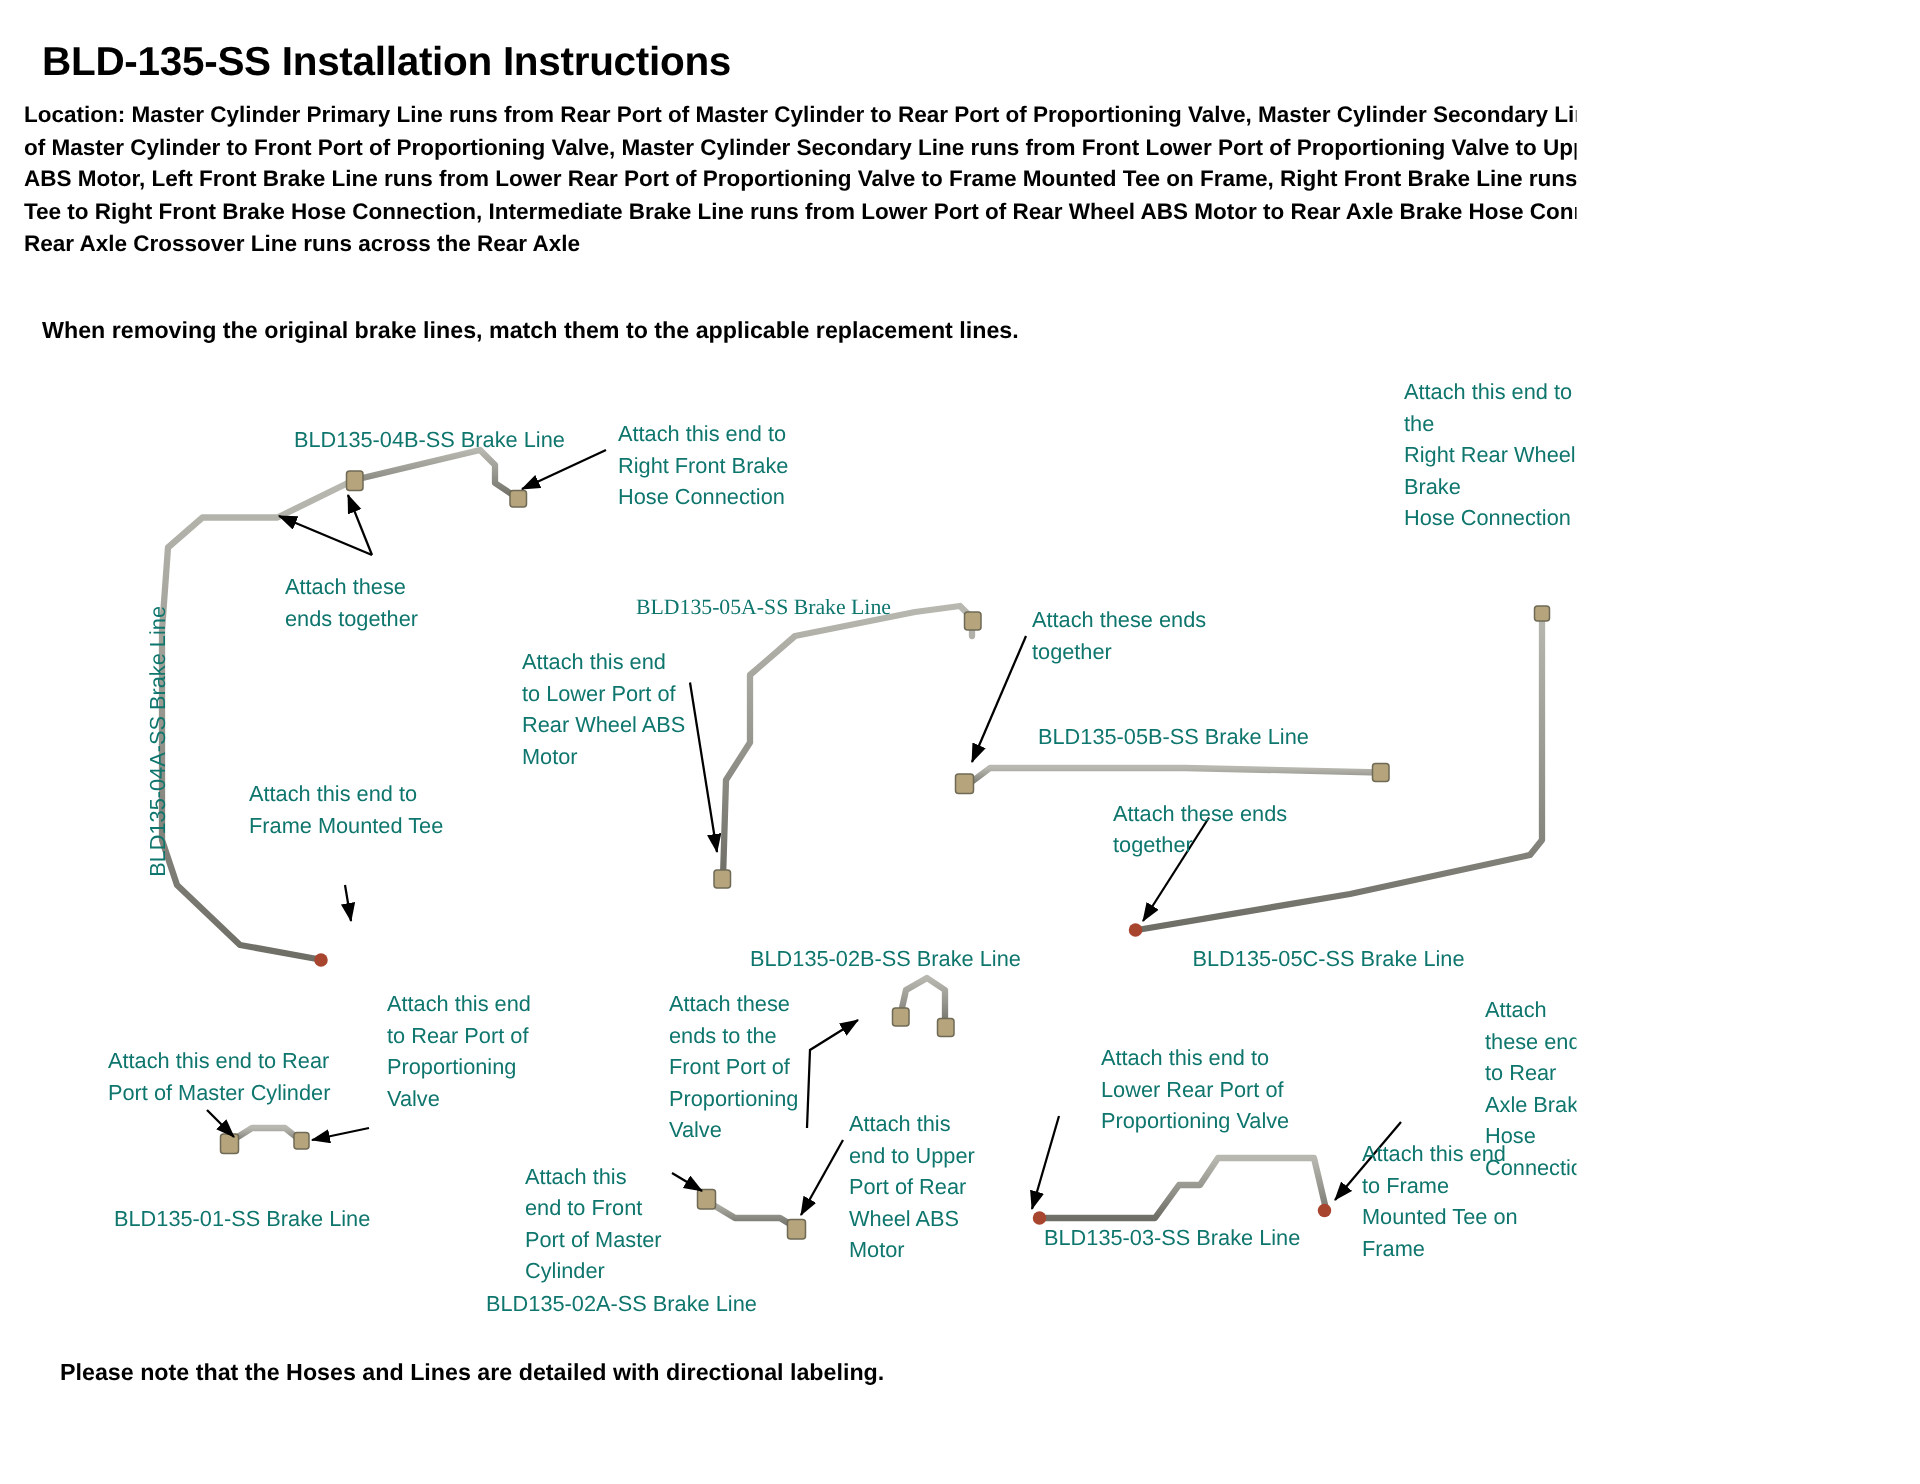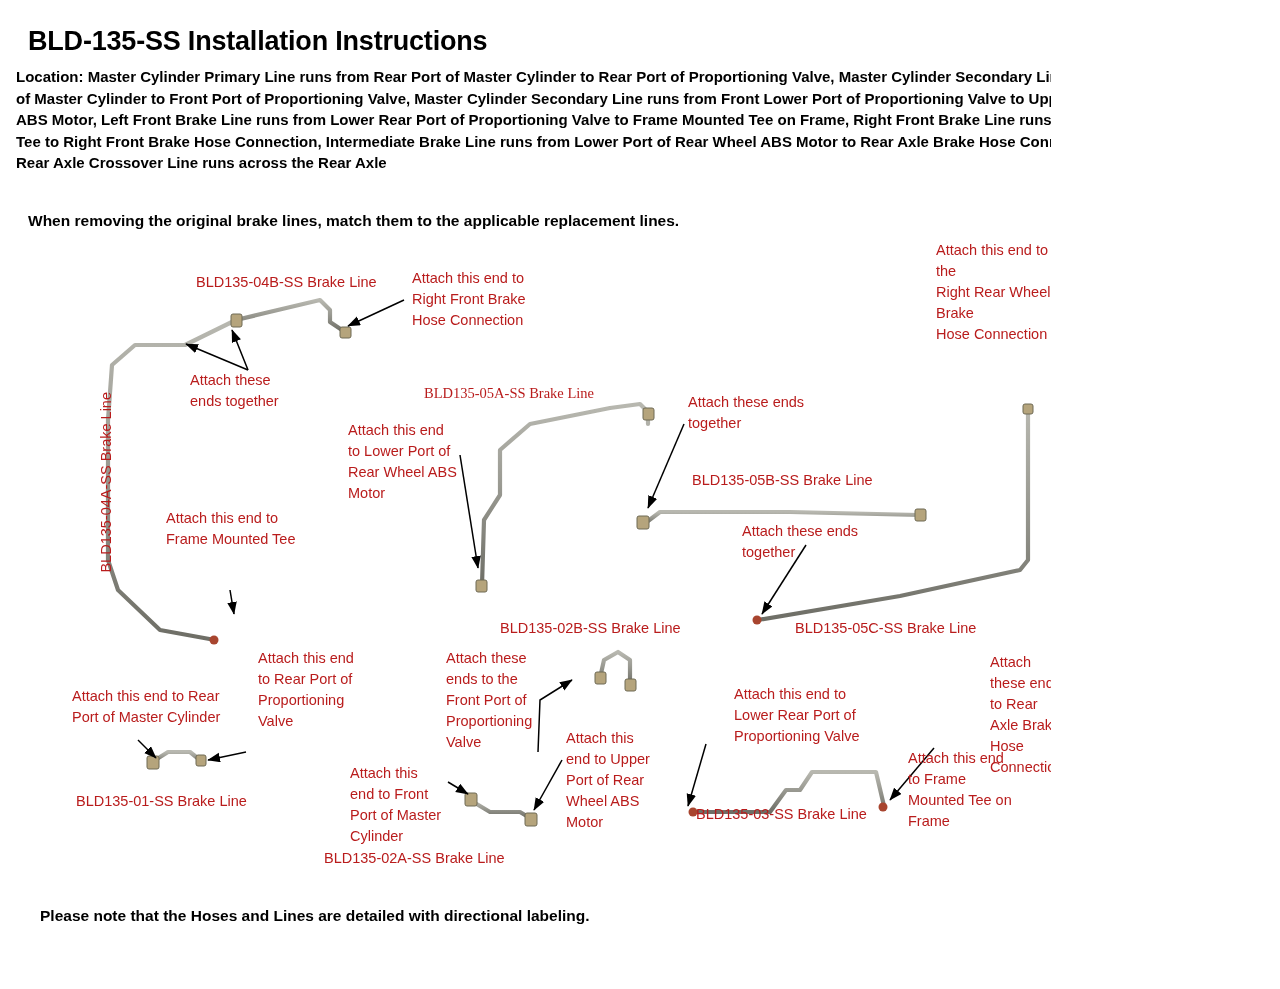--- a/index.html
+++ b/index.html
@@ -49,22 +49,23 @@
     top: 903px;
     width: 1100px;
     font-size: 15.5px;
     font-weight: bold;
     line-height: 25px;
   }
   .lbl {
     position: absolute;
     font-size: 14.5px;
     line-height: 21px;
-    color: #b91c1c;
+    color: #0f766e;
     white-space: pre-line;
+    margin-top: 12px;
   }
   .lbl.vert {
     writing-mode: vertical-rl;
     transform: rotate(180deg);
     white-space: nowrap;
   }
   .lbl.vert-d {
     writing-mode: vertical-rl;
     white-space: nowrap;
   }

